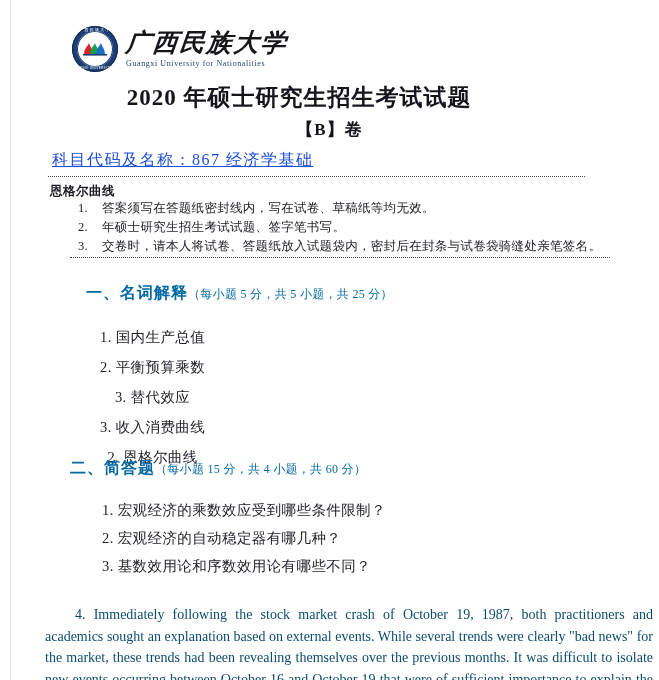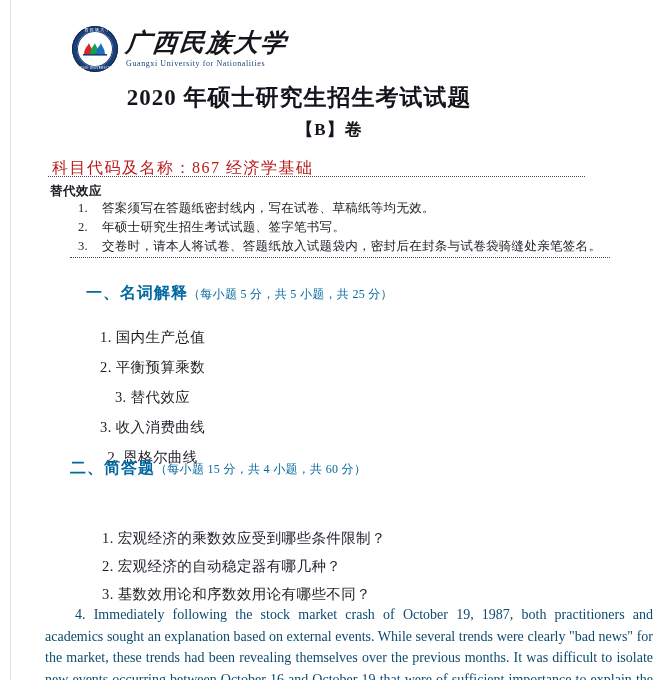--- a/index.html
+++ b/index.html
@@ -106,24 +106,25 @@
     text-align: center;
     font-size: 17px;
     font-weight: 700;
     letter-spacing: 1px;
     color: #14141c;
   }
 
   
   #subject-line {
     position: absolute;
-    left: 52px; top: 158px;
+    left: 52px; top: 150px;
     font-size: 16px;
     letter-spacing: 1.5px;
-    color: #b91c1c;
+    color: #1d4ed8;
+    text-decoration: underline;
   }
 
   .dotline {
     position: absolute;
     height: 0;
     border-top: 1px dotted #4a4a55;
   }
   #dotline-1 { left: 48px; top: 176px; width: 537px; }
   #dotline-2 { left: 70px; top: 257px; width: 540px; }
 
@@ -173,21 +174,21 @@
     color: #1d1d26;
   }
   #q1-list .qitem, #q2-list .qitem { position: static; }
   #q1-list {
     position: absolute;
     left: 100px; top: 322px; text-align: center;
   }
   #q1-list .qitem { line-height: 30px; }
   #q2-list {
     position: absolute;
-    left: 102px; top: 524px;
+    left: 102px; top: 496px;
   }
   #q2-list .qitem { line-height: 28px; }
 
   
   #q2-para {
     position: absolute;
     left: 45px; top: 604px;
     width: 608px;
     font-size: 14px;
     line-height: 21.5px;
@@ -222,21 +223,21 @@
     </div>
   </div>
 
   <div id="doc-title">2020 年硕士研究生招生考试试题</div>
   <div id="doc-subtitle">【B】卷</div>
 
   <div id="subject-line">科目代码及名称：867  经济学基础</div>
 
   <div class="dotline" id="dotline-1"></div>
 
-  <div id="notice-title">替代效应</div>
+  <div id="notice-title">恩格尔曲线</div>
   <div id="notice-list">
     <div class="notice-row">
       <span class="notice-num">1.</span>
       <span>答案须写在答题纸密封线内，写在试卷、草稿纸等均无效。</span>
     </div>
     <div class="notice-row">
       <span class="notice-num">2.</span>
       <span>年硕士研究生招生考试试题、签字笔书写。</span>
     </div>
     <div class="notice-row">

